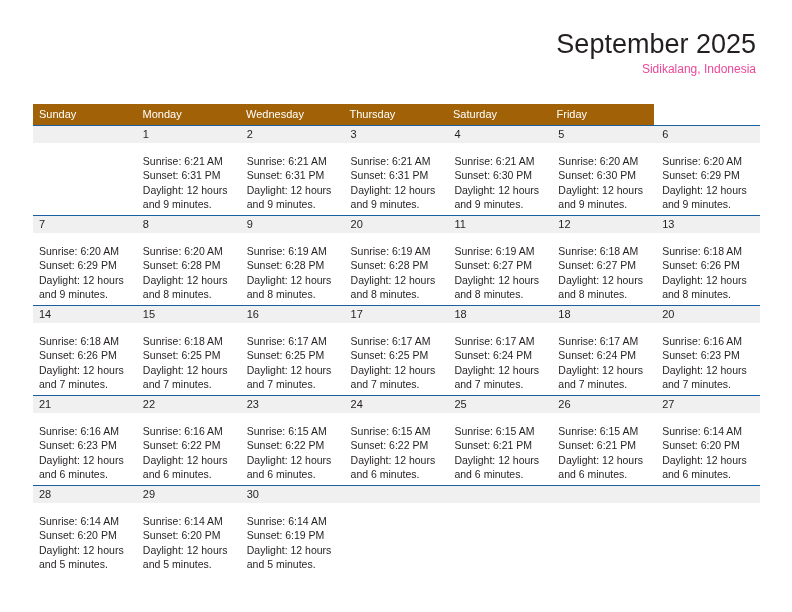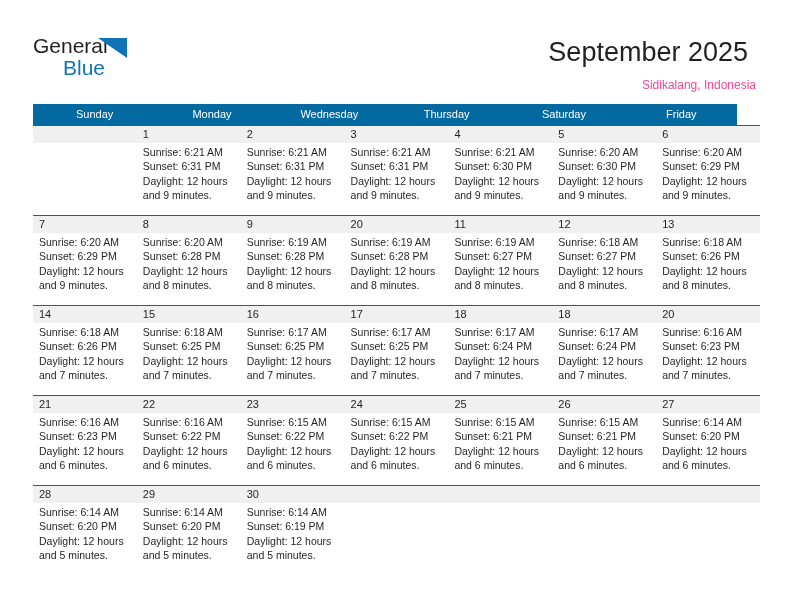--- a/index.html
+++ b/index.html
@@ -62,43 +62,42 @@
     position: absolute;
     right: 36px;
     top: 28px;
     text-align: right;
   }
   .cal-title {
     font-size: 27px;
     color: #231f20;
     line-height: 32px;
     font-weight: normal;
-    margin: 8px;
+    margin: 0;
     white-space: nowrap;
   }
   .cal-sub {
     font-size: 12px;
     color: #ec4899;
     line-height: 18px;
     white-space: nowrap;
   }
 
   
   .calendar {
     position: absolute;
     left: 33px;
     top: 104px;
     width: 727px;
   }
   .dow-row {
     display: flex;
-    width: 704px;
+    width: 621px;
     height: 21px;
-    background: #0369a1;
-    text-align: center;
+    background: #a16207;
   }
   .dow {
     flex: 1 1 0;
     color: #ffffff;
     font-size: 11px;
     line-height: 21px;
     padding-left: 6px;
     white-space: nowrap;
     overflow: hidden;
   }
@@ -123,46 +122,37 @@
   .daynum {
     flex: 1 1 0;
     font-size: 11px;
     color: #231f20;
     line-height: 17px;
     padding-left: 6px;
   }
   .cell {
     flex: 1 1 0;
     padding-left: 6px;
-    padding-top: 2px;
+    padding-top: 11px;
     padding-right: 4px;
   }
   .cell .line {
     font-size: 10.5px;
     color: #231f20;
     line-height: 14.4px;
     white-space: nowrap;
   }
 </style>
 </head>
 <body>
 
 <div class="page">
 
   <div class="top">
 
-    <div class="logo">
-      <span class="logo-general">General</span>
-      <span class="logo-tri">
-        <svg width="29" height="20" viewBox="0 0 29 20" xmlns="http://www.w3.org/2000/svg">
-          <polygon points="0,0 29,0 29,20" fill="#1073b9"></polygon>
-        </svg>
-      </span>
-      <span class="logo-blue">Blue</span>
-    </div>
 
     <div class="title-block">
       <div class="cal-title">September 2025</div>
       <div class="cal-sub">Sidikalang, Indonesia</div>
     </div>
 
   </div>
 
   <div class="calendar">
 

